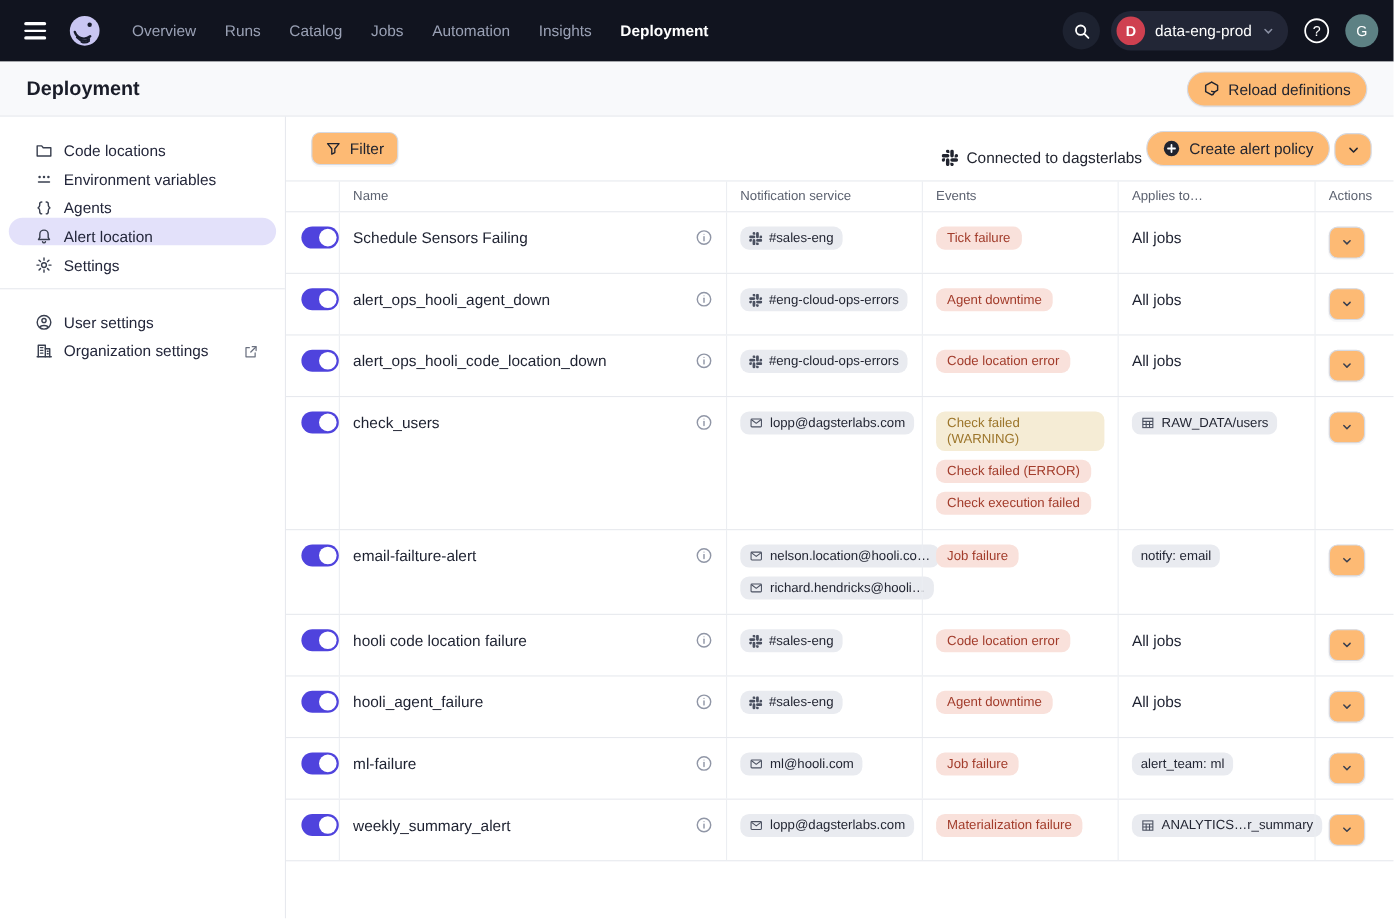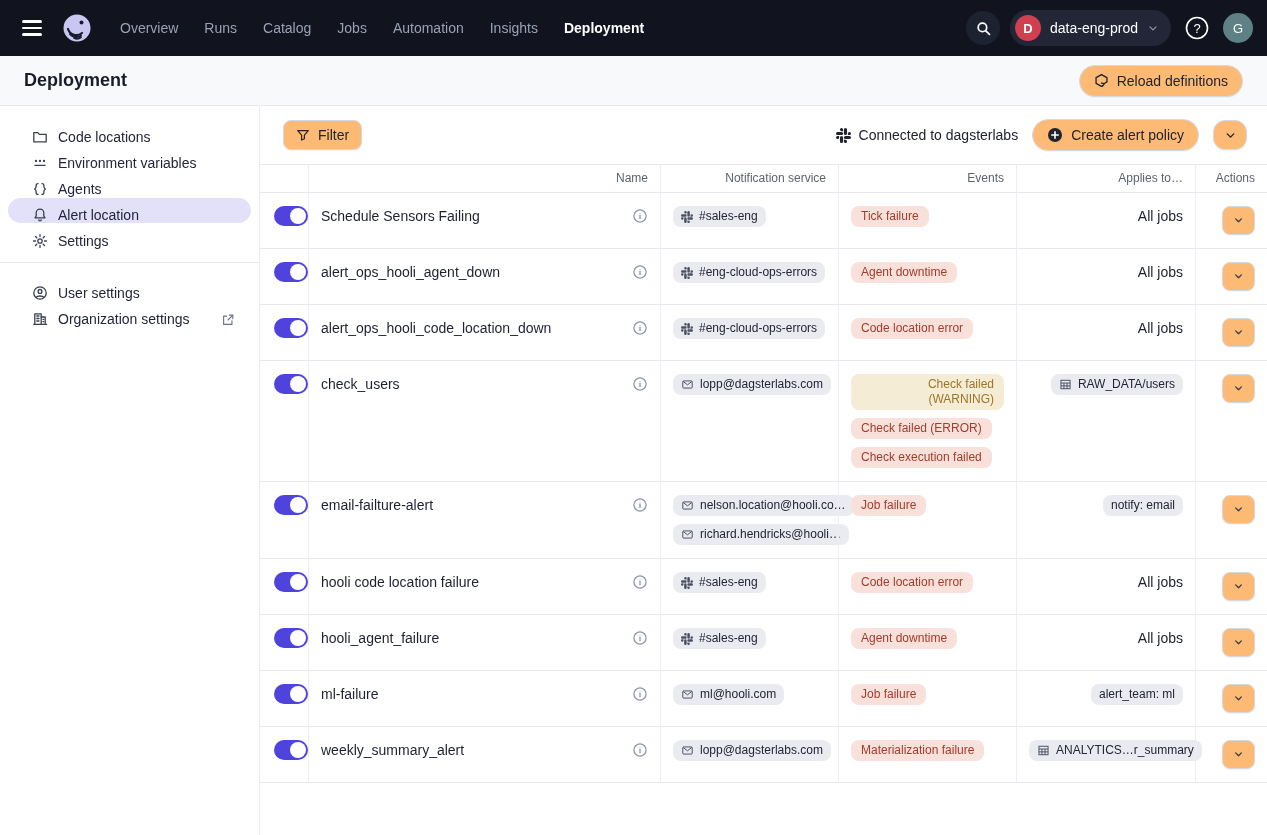--- a/index.html
+++ b/index.html
@@ -47,29 +47,29 @@
     font-size:14px; color:#23263a; cursor:pointer; margin:0 8px 1px 8px; border-radius:14px; }
   .side-item.active { background:#e3e1fa; }
   .side-item .ext { margin-left:auto; display:flex; }
   .side-divider { border:none; border-top:1px solid #e7e9ee; margin:13px 0; }
   .side-icon { display:flex; width:16px; justify-content:center; }
 
   .main { flex:1; display:flex; flex-direction:column; }
 
   
   .toolbar { display:flex; align-items:center; padding:13px 20px 13px 23px; }
-  .toolbar-right { margin-left:auto; display:flex; align-items:center; gap:14px; }
+  .toolbar-right { margin-left:auto; display:flex; align-items:flex-end; gap:4px; }
   .connected { display:flex; align-items:center; gap:8px; font-size:14px; color:#21242f; }
   .chev-btn { width:34px; height:30px; border-radius:12px; padding:0; justify-content:center; }
 
   
   .table { width:100%; border-top:1px solid #e7e9ee; }
   .t-row { display:grid; grid-template-columns:48px 352px 178px 178px 179px 1fr;
     border-bottom:1px solid #e7e9ee; }
-  .t-cell { padding:13px 12px; border-left:1px solid #eceef2; min-height:50px;text-align:right; }
+  .t-cell { padding:13px 12px; border-left:1px solid #eceef2; min-height:50px; }
   .t-cell:first-child { border-left:none; }
   .t-head .t-cell { padding:6px 12px; min-height:27px; font-size:12px; color:#5c6270; }
   .name-cell { display:flex; align-items:flex-start; gap:8px; font-size:14px; color:#1d2130; }
   .name-cell .nm { line-height:20px; }
   .info-btn { margin-left:auto; background:none; border:none; cursor:pointer; display:flex; padding:2px 0 0 0; }
   .tag-stack { display:flex; flex-direction:column; gap:8px; align-items:flex-start; }
   .tag { display:inline-flex; align-items:center; gap:6px; background:#e9ebf0; color:#232633;
     border-radius:8px; padding:3px 8px; font-size:12px; line-height:15px; white-space:nowrap; }
   .tag .t-ic { display:flex; }
   .evt { border-radius:8px; padding:3px 10px; font-size:12px; line-height:15px; }

